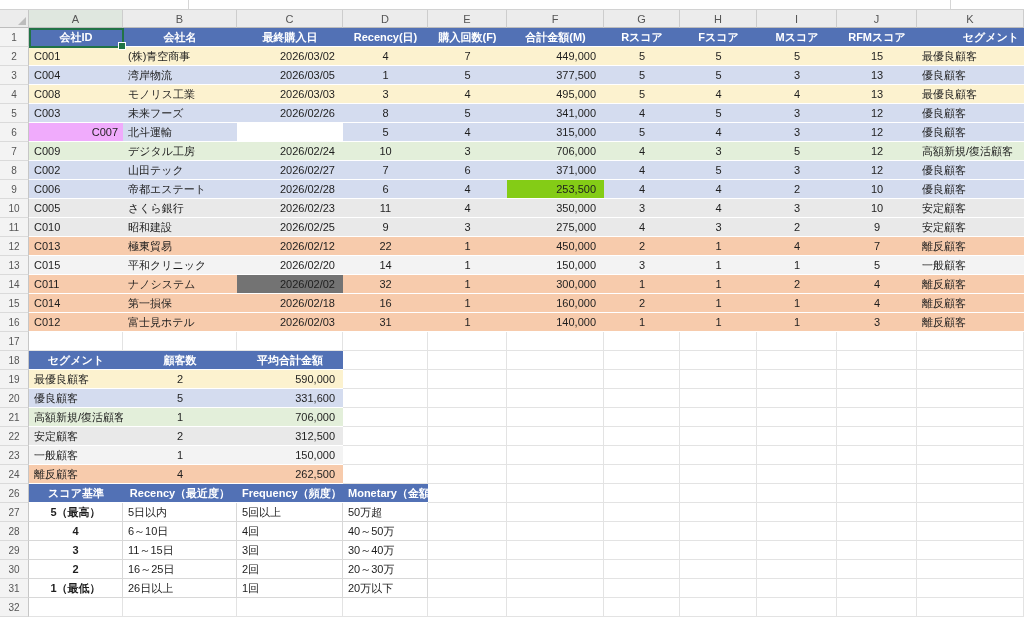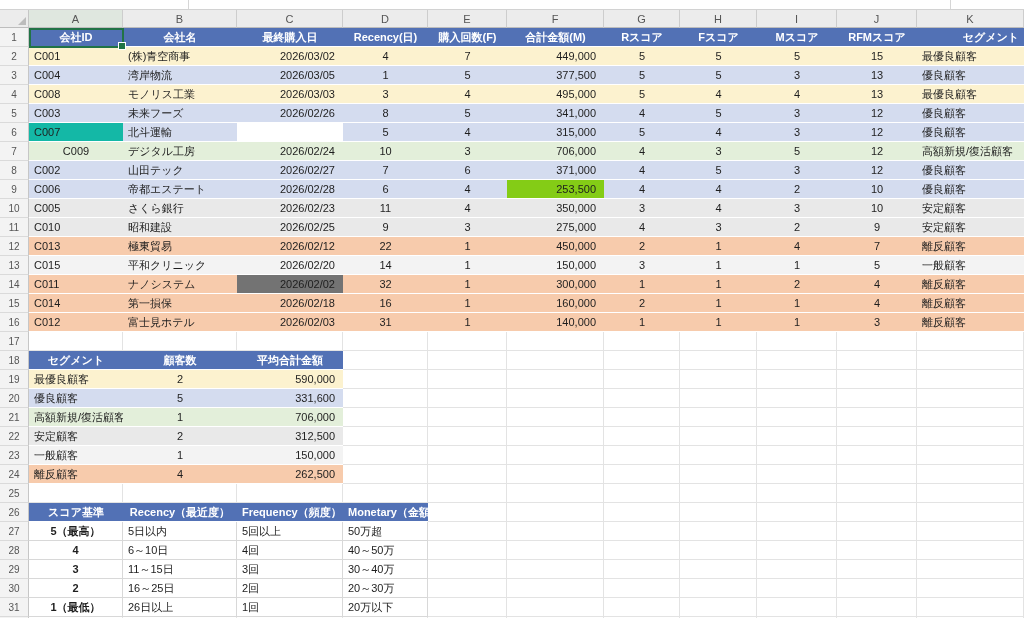--- a/index.html
+++ b/index.html
@@ -122,35 +122,35 @@
         <div class="cell filled" style="width: 79px; background: rgb(212, 220, 239); text-align: center;">5</div>
         <div class="cell filled pr" style="width: 97px; background: rgb(212, 220, 239); text-align: right;">341,000</div>
         <div class="cell filled" style="width: 76px; background: rgb(212, 220, 239); text-align: center;">4</div>
         <div class="cell filled" style="width: 77px; background: rgb(212, 220, 239); text-align: center;">5</div>
         <div class="cell filled" style="width: 80px; background: rgb(212, 220, 239); text-align: center;">3</div>
         <div class="cell filled" style="width: 80px; background: rgb(212, 220, 239); text-align: center;">12</div>
         <div class="cell filled" style="width: 107px; background: rgb(212, 220, 239); text-align: left;">優良顧客</div>
       </div>
       <div class="row">
         <div class="gut">6</div>
-        <div class="cell filled" style="width: 94px; background: #14b8a6; text-align: left;">C007</div>
+        <div class="cell filled" style="width: 94px; background: #f0abfc; text-align: right;">C007</div>
         <div class="cell filled" style="width: 114px; background: rgb(212, 220, 239); text-align: left;">北斗運輸</div>
         <div class="cell filled pr" style="width: 106px; background: rgb(212, 220, 239); text-align: right; margin-top: 36px;">2026/03/01</div>
         <div class="cell filled" style="width: 85px; background: rgb(212, 220, 239); text-align: center;">5</div>
         <div class="cell filled" style="width: 79px; background: rgb(212, 220, 239); text-align: center;">4</div>
         <div class="cell filled pr" style="width: 97px; background: rgb(212, 220, 239); text-align: right;">315,000</div>
         <div class="cell filled" style="width: 76px; background: rgb(212, 220, 239); text-align: center;">5</div>
         <div class="cell filled" style="width: 77px; background: rgb(212, 220, 239); text-align: center;">4</div>
         <div class="cell filled" style="width: 80px; background: rgb(212, 220, 239); text-align: center;">3</div>
         <div class="cell filled" style="width: 80px; background: rgb(212, 220, 239); text-align: center;">12</div>
         <div class="cell filled" style="width: 107px; background: rgb(212, 220, 239); text-align: left;">優良顧客</div>
       </div>
       <div class="row">
         <div class="gut">7</div>
-        <div class="cell filled" style="width: 94px; background: rgb(227, 239, 218); text-align: center;">C009</div>
+        <div class="cell filled" style="width: 94px; background: rgb(227, 239, 218); text-align: left;">C009</div>
         <div class="cell filled" style="width: 114px; background: rgb(227, 239, 218); text-align: left;">デジタル工房</div>
         <div class="cell filled pr" style="width: 106px; background: rgb(227, 239, 218); text-align: right;">2026/02/24</div>
         <div class="cell filled" style="width: 85px; background: rgb(227, 239, 218); text-align: center;">10</div>
         <div class="cell filled" style="width: 79px; background: rgb(227, 239, 218); text-align: center;">3</div>
         <div class="cell filled pr" style="width: 97px; background: rgb(227, 239, 218); text-align: right;">706,000</div>
         <div class="cell filled" style="width: 76px; background: rgb(227, 239, 218); text-align: center;">4</div>
         <div class="cell filled" style="width: 77px; background: rgb(227, 239, 218); text-align: center;">3</div>
         <div class="cell filled" style="width: 80px; background: rgb(227, 239, 218); text-align: center;">5</div>
         <div class="cell filled" style="width: 80px; background: rgb(227, 239, 218); text-align: center;">12</div>
         <div class="cell filled" style="width: 107px; background: rgb(227, 239, 218); text-align: left;">高額新規/復活顧客</div>
@@ -387,34 +387,20 @@
         <div class="cell" style="width: 85px;"></div>
         <div class="cell" style="width: 79px;"></div>
         <div class="cell" style="width: 97px;"></div>
         <div class="cell" style="width: 76px;"></div>
         <div class="cell" style="width: 77px;"></div>
         <div class="cell" style="width: 80px;"></div>
         <div class="cell" style="width: 80px;"></div>
         <div class="cell" style="width: 107px;"></div>
       </div>
       <div class="row">
-        <div class="gut">25</div>
-        <div class="cell" style="width: 94px;"></div>
-        <div class="cell" style="width: 114px;"></div>
-        <div class="cell" style="width: 106px;"></div>
-        <div class="cell" style="width: 85px;"></div>
-        <div class="cell" style="width: 79px;"></div>
-        <div class="cell" style="width: 97px;"></div>
-        <div class="cell" style="width: 76px;"></div>
-        <div class="cell" style="width: 77px;"></div>
-        <div class="cell" style="width: 80px;"></div>
-        <div class="cell" style="width: 80px;"></div>
-        <div class="cell" style="width: 107px;"></div>
-      </div>
-      <div class="row">
         <div class="gut">26</div>
         <div class="cell bluehead" style="width: 94px;">スコア基準</div>
         <div class="cell bluehead" style="width: 114px;">Recency（最近度）</div>
         <div class="cell bluehead" style="width: 106px;">Frequency（頻度）</div>
         <div class="cell bluehead" style="width: 85px;">Monetary（金額）</div>
         <div class="cell" style="width: 79px;"></div>
         <div class="cell" style="width: 97px;"></div>
         <div class="cell" style="width: 76px;"></div>
         <div class="cell" style="width: 77px;"></div>
         <div class="cell" style="width: 80px;"></div>

